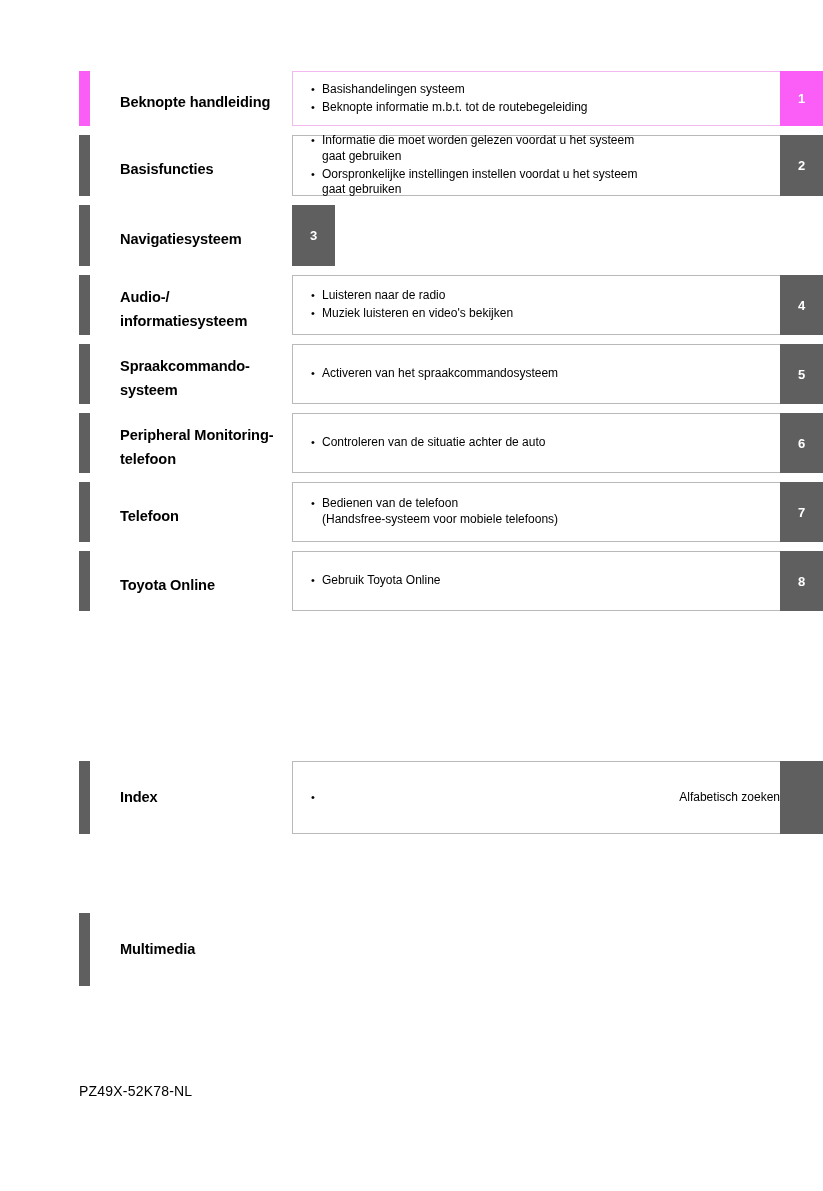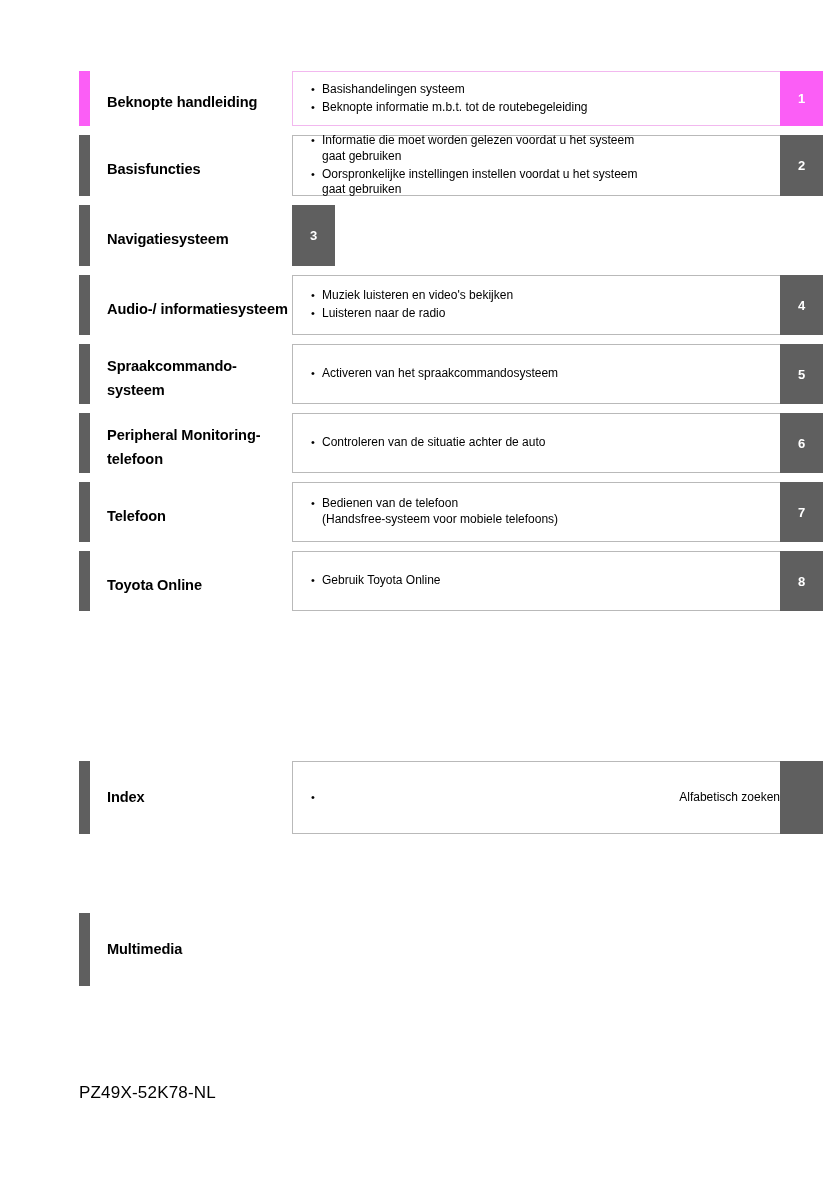--- a/index.html
+++ b/index.html
@@ -44,21 +44,21 @@
     background: #5f5f5f;
     align-self: stretch;
     margin-bottom: 9px;
   }
   .row-bar.accent { background: #fb5ef6; }
 
   
   .row-title {
     flex: 0 0 202px;
     width: 202px;
-    padding-left: 17px;
+    padding-left: 30px;
     box-sizing: border-box;
     display: flex;
     align-items: center;
     font-weight: bold;
     font-size: 14.6px;
     line-height: 1.62;
     letter-spacing: -0.1px;
   }
 
   
@@ -120,21 +120,21 @@
   .standalone .row-tab { margin-bottom: 0; }
 
   .filler {
     flex: 1 1 auto;
   }
 
   .footer-code {
     position: absolute;
     left: 79px;
     top: 1083px;
-    font-size: 17px;
+    font-size: 14px;
     letter-spacing: 0.2px;
   }
 </style>
 </head>
 <body>
 
 <div class="page">
 
   <div class="toc">
 
@@ -165,22 +165,22 @@
       <div class="row-bar"></div>
       <div class="row-title">Navigatiesysteem</div>
       <div class="row-tab">3</div>
     </div>
 
     <div class="toc-row" style="height:69px">
       <div class="row-bar"></div>
       <div class="row-title">Audio-/
 informatiesysteem</div>
       <div class="row-desc">
+        <div class="bullet-line">Luisteren naar de radio</div>
         <div class="bullet-line">Muziek luisteren en video's bekijken</div>
-        <div class="bullet-line">Luisteren naar de radio</div>
       </div>
       <div class="row-tab">4</div>
     </div>
 
     <div class="toc-row" style="height:69px">
       <div class="row-bar"></div>
       <div class="row-title">Spraakcommando-
 systeem</div>
       <div class="row-desc">
         <div class="bullet-line">Activeren van het spraakcommandosysteem</div>

